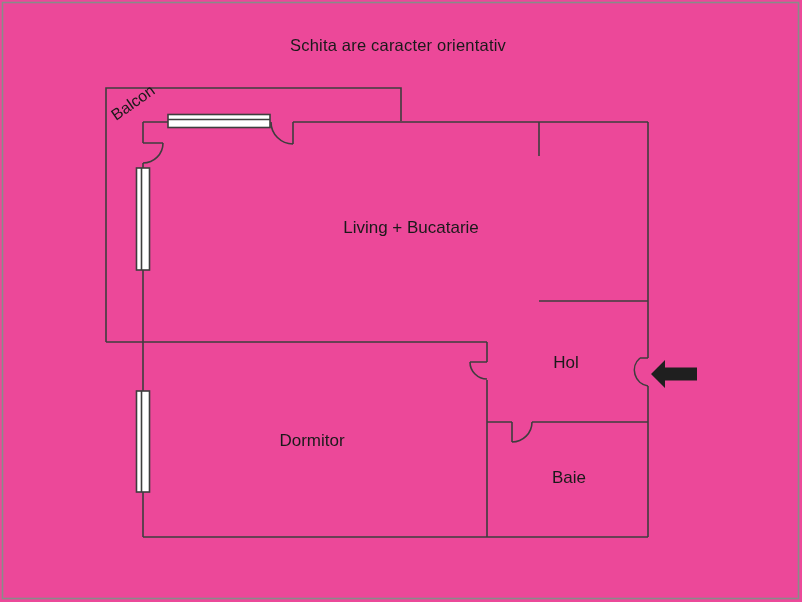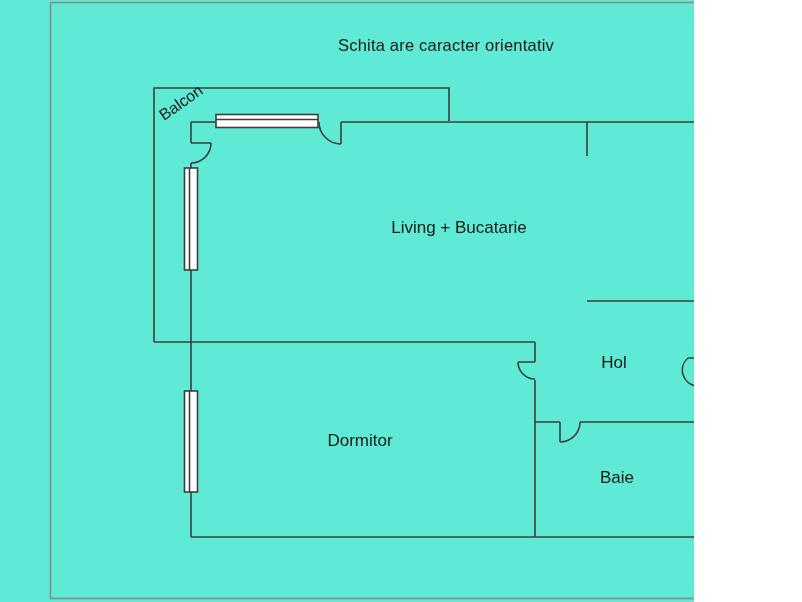--- a/index.html
+++ b/index.html
@@ -1,21 +1,20 @@
 <!DOCTYPE html>
 <html><head>
 <meta charset="utf-8">
 <style>
   html,body{margin:0;padding:0;background:#fff;}
   .stage{
     position:relative;
-    width:646px;height:602px;
-    background:#5eead4;
+    width:802px;height:602px;
+    background:#ec4899;
     overflow:hidden;
-    padding-left:48px;
   }
   svg text{
     font-family:"Liberation Sans",sans-serif;
     text-anchor:middle;
   }
   .t-title{font-size:16.5px;letter-spacing:.2px;}
   .t-room{font-size:17px;}
   .t-balcon{font-size:16px;}
   .walls{fill:none;stroke-width:1.6;stroke-linecap:butt;stroke-linejoin:miter;}
   .win{fill:#ffffff;}

